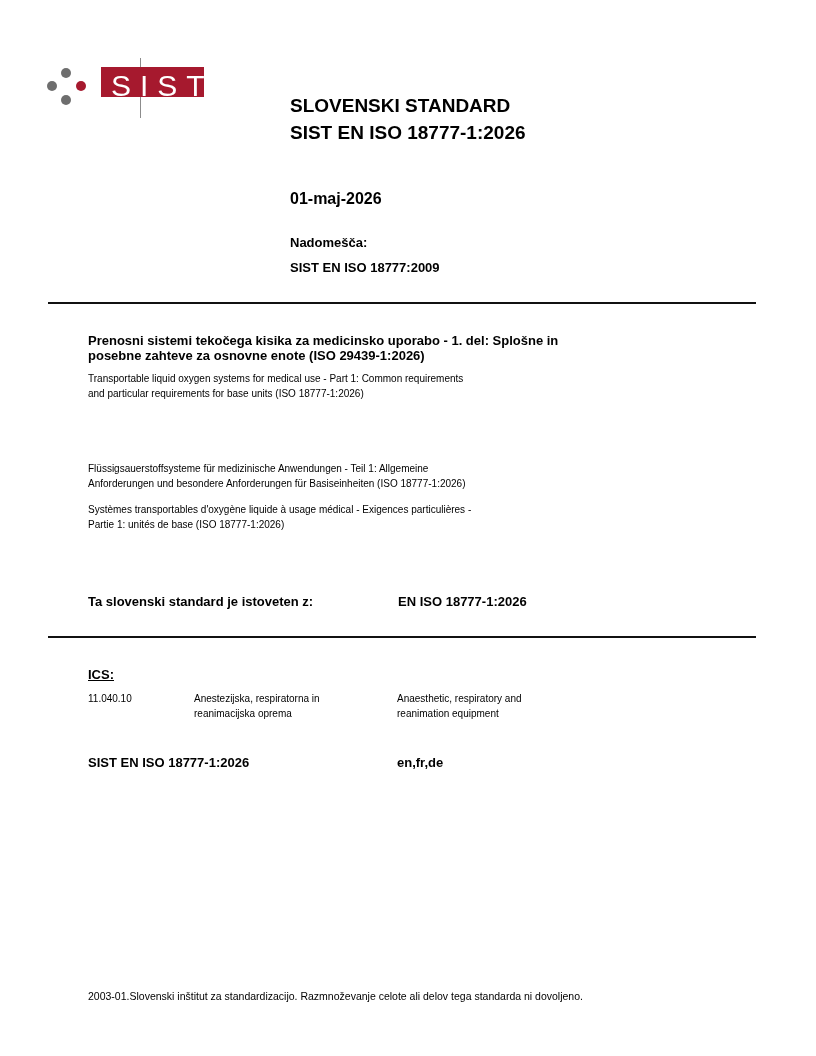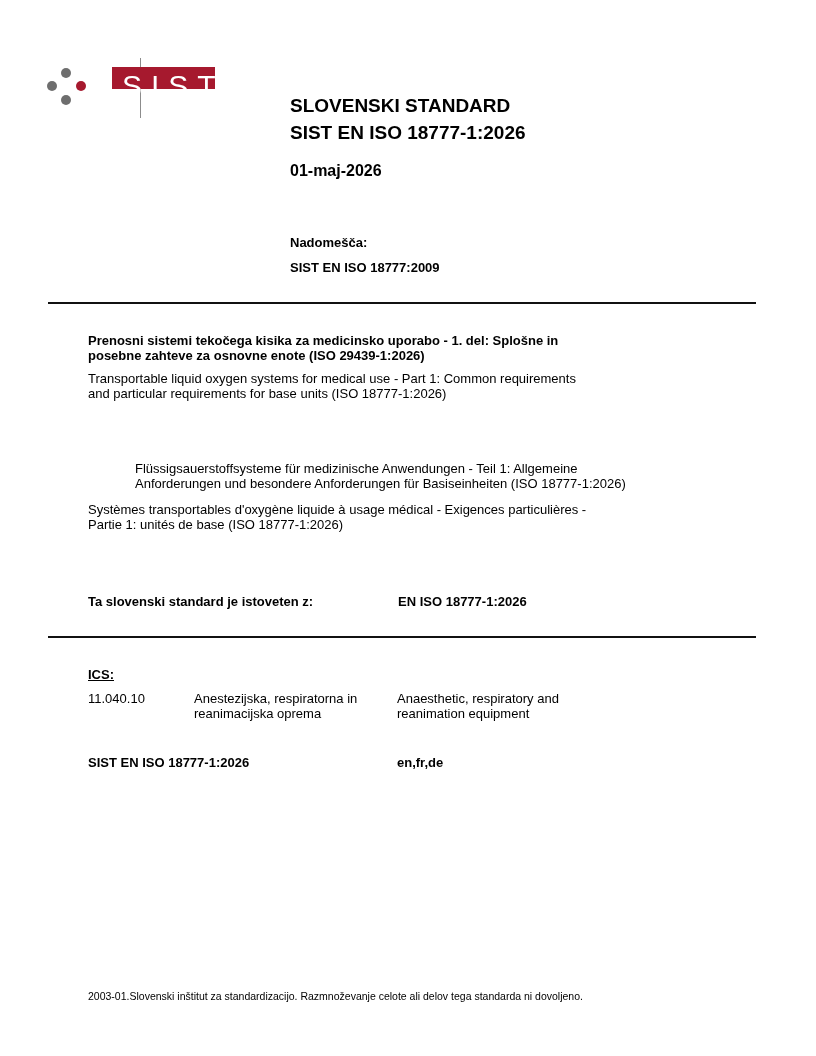--- a/index.html
+++ b/index.html
@@ -1,24 +1,24 @@
 <!DOCTYPE html>
 <html><head>
 <meta charset="utf-8">
 <style>
   html, body { margin:0; padding:0; background:#ffffff; }
   body { width:816px; height:1056px; position:relative; font-family:"Liberation Sans", sans-serif; color:#000; overflow:hidden; }
   .abs { position:absolute; }
   .logo-dot { position:absolute; width:10px; height:10px; border-radius:50%; }
-  .logo-box { position:absolute; left:112px; top:67px; width:103px; height:22px; background:#a6192e; color:#fff; font-size:30px; letter-spacing:9px; line-height:38px; padding-left:10px; box-sizing:border-box; font-family:"Liberation Sans", sans-serif; }
+  .logo-box { position:absolute; left:101px; top:67px; width:103px; height:30px; background:#a6192e; color:#fff; font-size:30px; letter-spacing:9px; line-height:38px; padding-left:10px; box-sizing:border-box; font-family:"Liberation Sans", sans-serif; }
   .logo-rule { position:absolute; left:140px; top:58px; width:1px; height:60px; background:#8c8c8c; }
   .h-big { font-weight:bold; font-size:19px; }
-  .h-mid { font-weight:bold; font-size:16px; }
+  .h-mid { font-weight:bold; font-size:16px;margin-top:28px; }
   .b13 { font-weight:bold; font-size:13px; line-height:15px; }
-  .r13 { font-size:13px; line-height:15px; }
+  .r13 { font-size:10px; line-height:15px; }
   .rule { position:absolute; left:48px; width:708px; height:2px; background:#111; }
   .ics-u { text-decoration:underline; }
   .footer { font-size:10.5px; }
 </style>
 </head>
 <body>
 
 <div>
   <div class="logo-dot" style="left:61px;top:68px;background:#6e6e6e;"></div>
   <div class="logo-dot" style="left:47px;top:81px;background:#6e6e6e;"></div>
@@ -37,21 +37,21 @@
 <div class="rule" style="top:302px;"></div>
 
 <div class="abs b13" style="left:88px;top:333px;">
   <div>Prenosni sistemi tekočega kisika za medicinsko uporabo - 1. del: Splošne in</div>
   <div>posebne zahteve za osnovne enote (ISO 29439-1:2026)</div>
 </div>
 <div class="abs r13" style="left:88px;top:371px;">
   <div>Transportable liquid oxygen systems for medical use - Part 1: Common requirements</div>
   <div>and particular requirements for base units (ISO 18777-1:2026)</div>
 </div>
-<div class="abs r13" style="left:88px;top:461px;margin-left:47px;">
+<div class="abs r13" style="left:88px;top:461px;">
   <div>Flüssigsauerstoffsysteme für medizinische Anwendungen - Teil 1: Allgemeine</div>
   <div>Anforderungen und besondere Anforderungen für Basiseinheiten (ISO 18777-1:2026)</div>
 </div>
 <div class="abs r13" style="left:88px;top:502px;">
   <div>Systèmes transportables d'oxygène liquide à usage médical - Exigences particulières -</div>
   <div>Partie 1: unités de base (ISO 18777-1:2026)</div>
 </div>
 
 <div class="abs b13" style="left:88px;top:594px;">Ta slovenski standard je istoveten z:</div>
 <div class="abs b13" style="left:398px;top:594px;">EN ISO 18777-1:2026</div>

